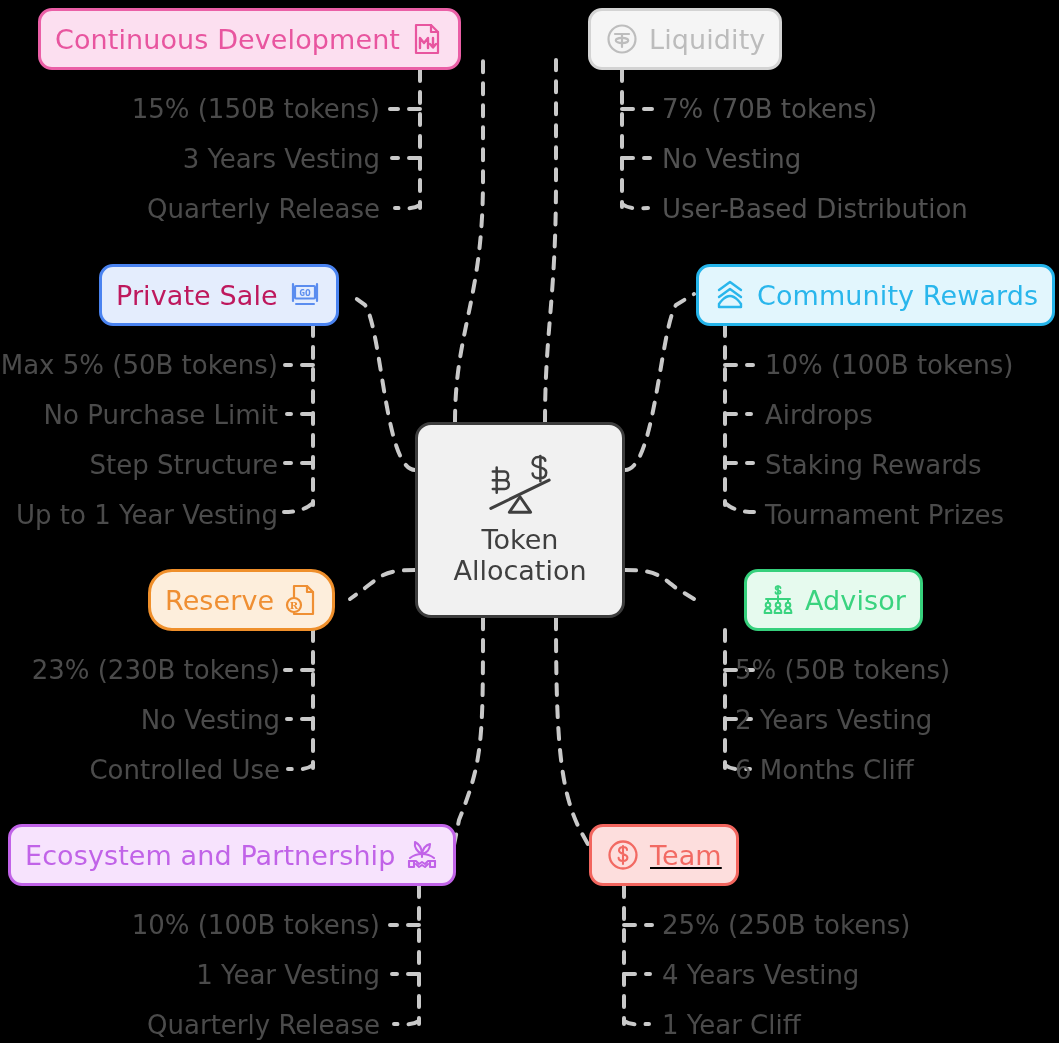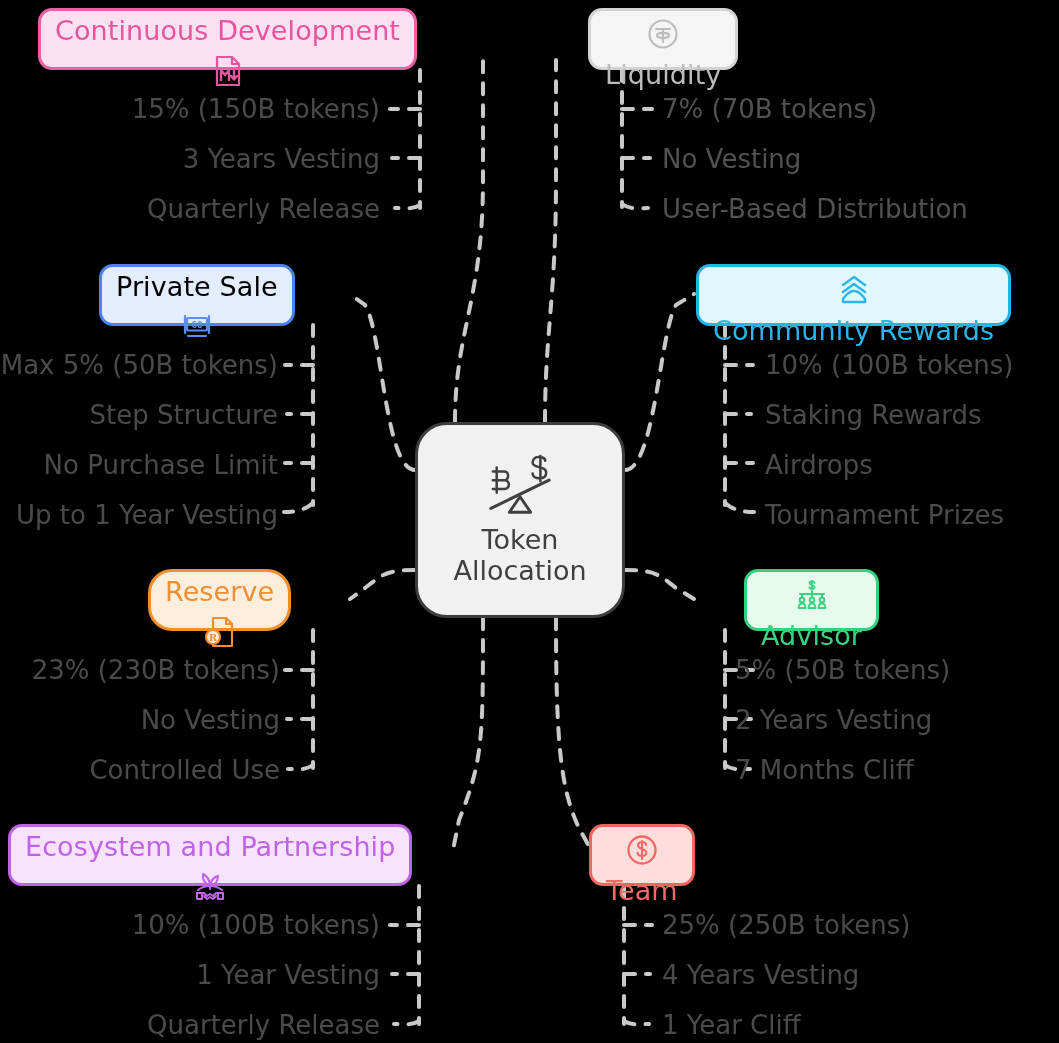--- a/index.html
+++ b/index.html
@@ -3,27 +3,27 @@
 <meta charset="utf-8">
 <style>
   html,body{margin:0;padding:0;background:#000;}
   body{width:1059px;height:1043px;overflow:hidden;
        font-family:"DejaVu Sans","Liberation Sans",sans-serif;}
   #stage{position:relative;width:1059px;height:1043px;background:#000;}
   svg.edges{position:absolute;left:0;top:0;width:1059px;height:1043px;pointer-events:none;}
 
   .node{position:absolute;display:flex;align-items:center;gap:10px;
         box-sizing:border-box;border-radius:14px;border:3px solid #888;
-        padding:6px 14px;height:62px;white-space:nowrap;flex-direction:column;}
+        padding:6px 14px;height:62px;white-space:nowrap;}
   .node .nlabel{font-size:27px;letter-spacing:.1px;line-height:1;}
   .node .nicon{width:34px;height:34px;flex:0 0 34px;display:block;}
 
   
   #central{position:absolute;left:415px;top:422px;width:210px;height:196px;
-           box-sizing:border-box;border-radius:32px;border:3px solid #3d3d3d;
+           box-sizing:border-box;border-radius:16px;border:3px solid #3d3d3d;
            background:#f1f1f1;display:flex;flex-direction:column;
            align-items:center;justify-content:center;gap:4px;}
   #central .cicon{width:82px;height:66px;}
   #central .ctext{font-size:27px;color:#3f3f3f;line-height:1.15;text-align:center;}
 
   .subs{position:absolute;display:flex;flex-direction:column;}
   .subs .sub{font-size:26px;color:#4b4b4b;line-height:1;height:50px;
              display:flex;align-items:center;white-space:nowrap;}
   .subs.right .sub{justify-content:flex-start;}
   .subs.left{align-items:flex-end;}
@@ -141,47 +141,47 @@
     </svg>
     <span class="nlabel" style="color:#bcbcbc;">Liquidity</span>
   </div>
   <div class="subs right dim" style="left:662px;top:84px;">
     <div class="sub">7% (70B tokens)</div>
     <div class="sub">No Vesting</div>
     <div class="sub">User-Based Distribution</div>
   </div>
 
   <div class="node" style="left:99px;top:264px;border-color:#4a83f0;background:#e4edfd;">
-    <span class="nlabel" style="color:#000000;">Private Sale</span>
+    <span class="nlabel" style="color:#be185d;">Private Sale</span>
     <svg class="nicon" viewBox="0 0 34 34" fill="none" stroke="#5b8def" stroke-width="2.2" stroke-linecap="round" stroke-linejoin="round">
       <rect x="7" y="8" width="20" height="12.5" rx="1"></rect>
       <path d="M5,6 V23 M29,6 V23"></path>
       <path d="M8,26 H26" stroke-width="2"></path>
       <text x="17" y="18.2" font-size="9.5" font-family="DejaVu Sans Mono, monospace" fill="#5b8def" stroke="none" text-anchor="middle" font-weight="bold">GO</text>
     </svg>
   </div>
   <div class="subs left" style="left:0px;top:340px;width:278px;">
     <div class="sub">Max 5% (50B tokens)</div>
+    <div class="sub">No Purchase Limit</div>
     <div class="sub">Step Structure</div>
-    <div class="sub">No Purchase Limit</div>
     <div class="sub">Up to 1 Year Vesting</div>
   </div>
 
   <div class="node" style="left:696px;top:264px;border-color:#24b4ea;background:#e2f6fd;">
     <svg class="nicon" viewBox="0 0 34 34" fill="none" stroke="#29b6ec" stroke-width="2.4" stroke-linecap="round" stroke-linejoin="round">
       <path d="M6,12 L17,4 L28,12"></path>
       <path d="M6,19 L17,11 L28,19"></path>
       <path d="M6,26 C6,26 11,18 17,18 C23,18 28,26 28,26 L28,29 H6 Z"></path>
     </svg>
     <span class="nlabel" style="color:#29b6ec;">Community Rewards</span>
   </div>
   <div class="subs right" style="left:765px;top:340px;">
     <div class="sub">10% (100B tokens)</div>
+    <div class="sub">Airdrops</div>
     <div class="sub">Staking Rewards</div>
-    <div class="sub">Airdrops</div>
     <div class="sub">Tournament Prizes</div>
   </div>
 
   <div class="node" style="left:148px;top:569px;border-color:#ef8f2b;background:#fdeedc;border-radius:24px;">
     <span class="nlabel" style="color:#ef8f33;">Reserve</span>
     <svg class="nicon" viewBox="0 0 34 34" fill="none" stroke="#ef8f33" stroke-width="2.2" stroke-linecap="round" stroke-linejoin="round">
       <path d="M10,3 H23 L29,9 V31 H10 Z"></path>
       <path d="M23,3 V9 H29"></path>
       <circle cx="10" cy="22" r="7" fill="#fdeedc"></circle>
       <text x="10" y="26" font-size="10" font-family="DejaVu Serif, serif" fill="#ef8f33" stroke="none" text-anchor="middle" font-weight="bold">R</text>
@@ -204,21 +204,21 @@
       <circle cx="17" cy="22" r="2.3"></circle>
         <path d="M13.6,30 C13.6,26.6 15,25.4 17,25.4 C19,25.4 20.4,26.6 20.4,30 Z"></path>
       <circle cx="27" cy="22" r="2.3"></circle>
         <path d="M23.6,30 C23.6,26.6 25,25.4 27,25.4 C29,25.4 30.4,26.6 30.4,30 Z"></path>
     </svg>
     <span class="nlabel" style="color:#3ad37f;">Advisor</span>
   </div>
   <div class="subs right" style="left:735px;top:645px;">
     <div class="sub">5% (50B tokens)</div>
     <div class="sub">2 Years Vesting</div>
-    <div class="sub">7 Months Cliff</div>
+    <div class="sub">6 Months Cliff</div>
   </div>
 
   <div class="node" style="left:8px;top:824px;border-color:#c163e8;background:#f7e3fd;gap:10px;">
     <span class="nlabel" style="color:#c163e8;">Ecosystem and Partnership</span>
     <svg class="nicon" viewBox="0 0 34 34" fill="none" stroke="#c163e8" stroke-width="2.1" stroke-linecap="round" stroke-linejoin="round">
       <path d="M17,16 C17,10 14,6 10,4 C9,9 12,14 17,16 Z"></path>
       <path d="M17,16 C18,10 21,7 25,6 C25,11 22,15 17,16 Z"></path>
       <path d="M17,16 V19"></path>
       <path d="M5,20 C5,20 10,16 17,16 C24,16 29,20 29,20"></path>
       <path d="M4,23 H11 L14,26 L17,24 L20,26 L23,23 H30"></path>

